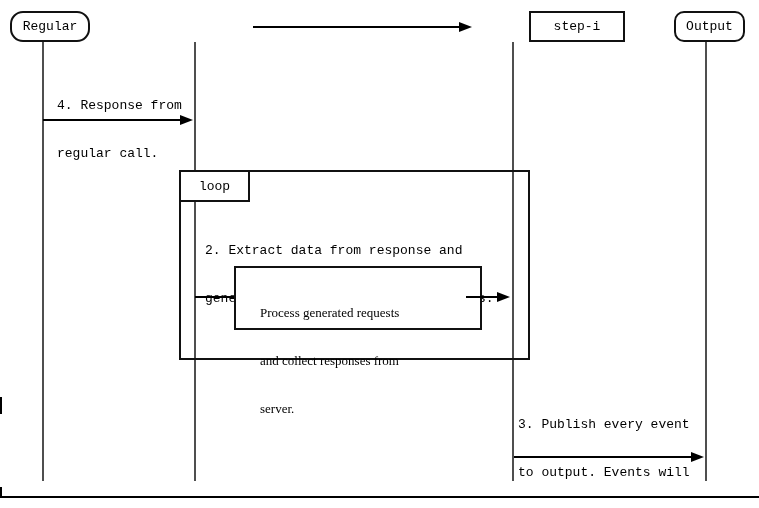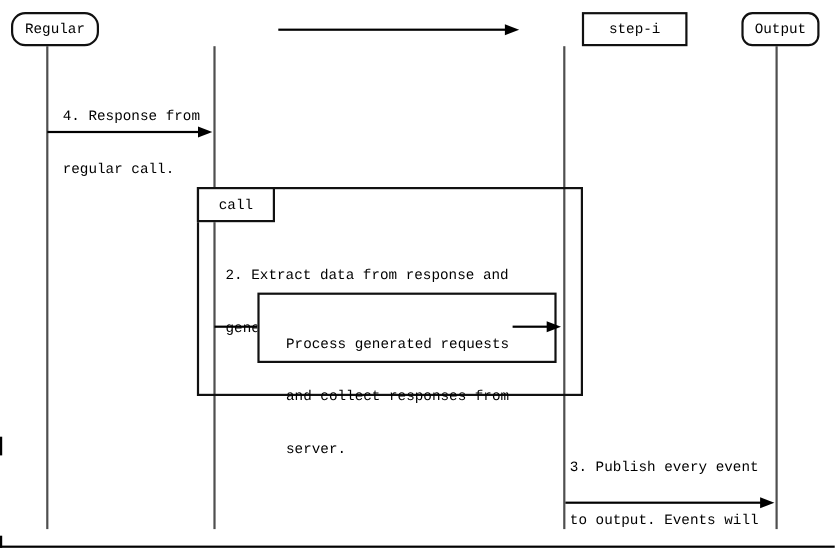--- a/index.html
+++ b/index.html
@@ -78,31 +78,31 @@
 
   <div class="note" style="left:57px;top:66px;">
     <div>4. Response from</div>
     <div>regular call.</div>
   </div>
   <div class="hline" style="left:43px;top:119px;width:137px;"></div>
   <div class="arrowhead" style="left:180px;top:115px;"></div>
 
   <div class="loopbox" style="left:179px;top:170px;width:351px;height:190px;"></div>
   <div class="looplabel" style="left:179px;top:170px;width:71px;height:32px;">
-    <span>call</span>
+    <span>loop</span>
   </div>
 
   <div class="note" style="left:205px;top:211px;">
     <div>2. Extract data from response and</div>
     <div>generate new requests from responses.</div>
   </div>
 
   <div class="hline" style="left:195px;top:296px;width:39px;"></div>
 
-  <div class="procbox" style="left:234px;top:266px;width:272px;height:64px;">
+  <div class="procbox" style="left:234px;top:266px;width:248px;height:64px;font-family:Liberation Serif, serif;">
     <div>Process generated requests</div>
     <div>and collect responses from</div>
     <div>server.</div>
   </div>
 
   <div class="hline" style="left:466px;top:296px;width:32px;"></div>
   <div class="arrowhead" style="left:497px;top:292px;"></div>
 
   <div class="note" style="left:518px;top:385px;">
     <div>3. Publish every event</div>

